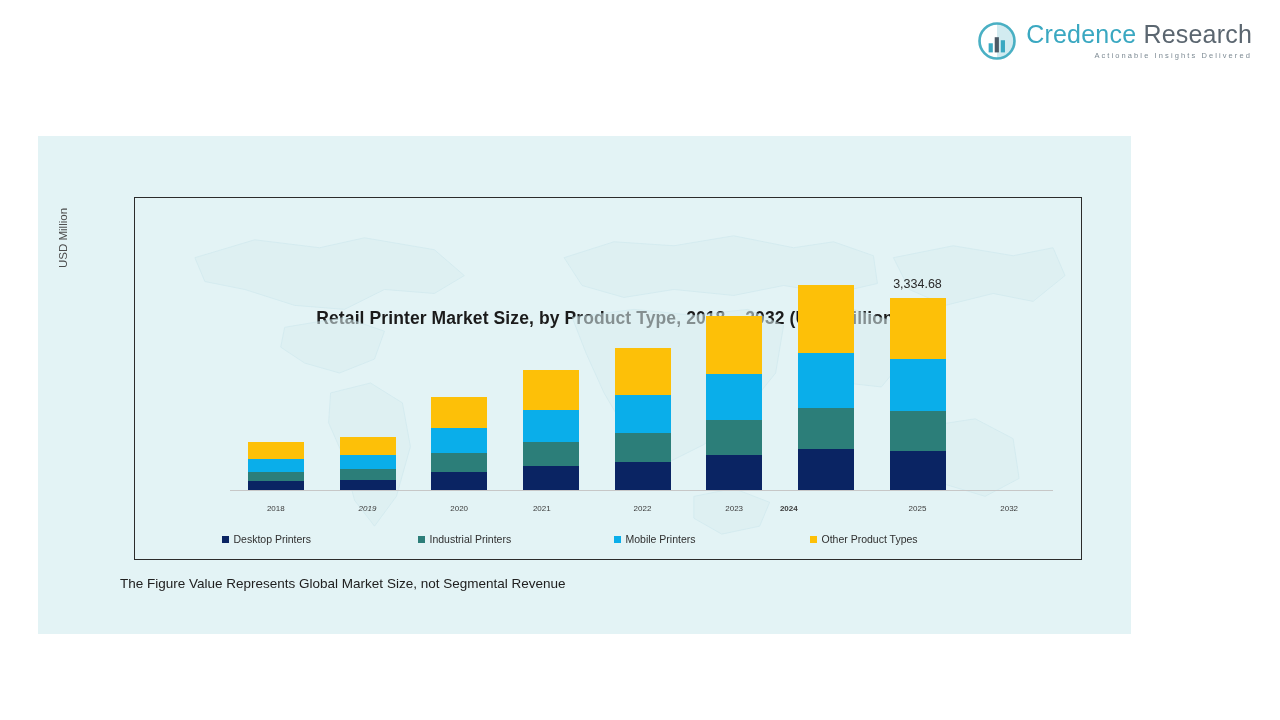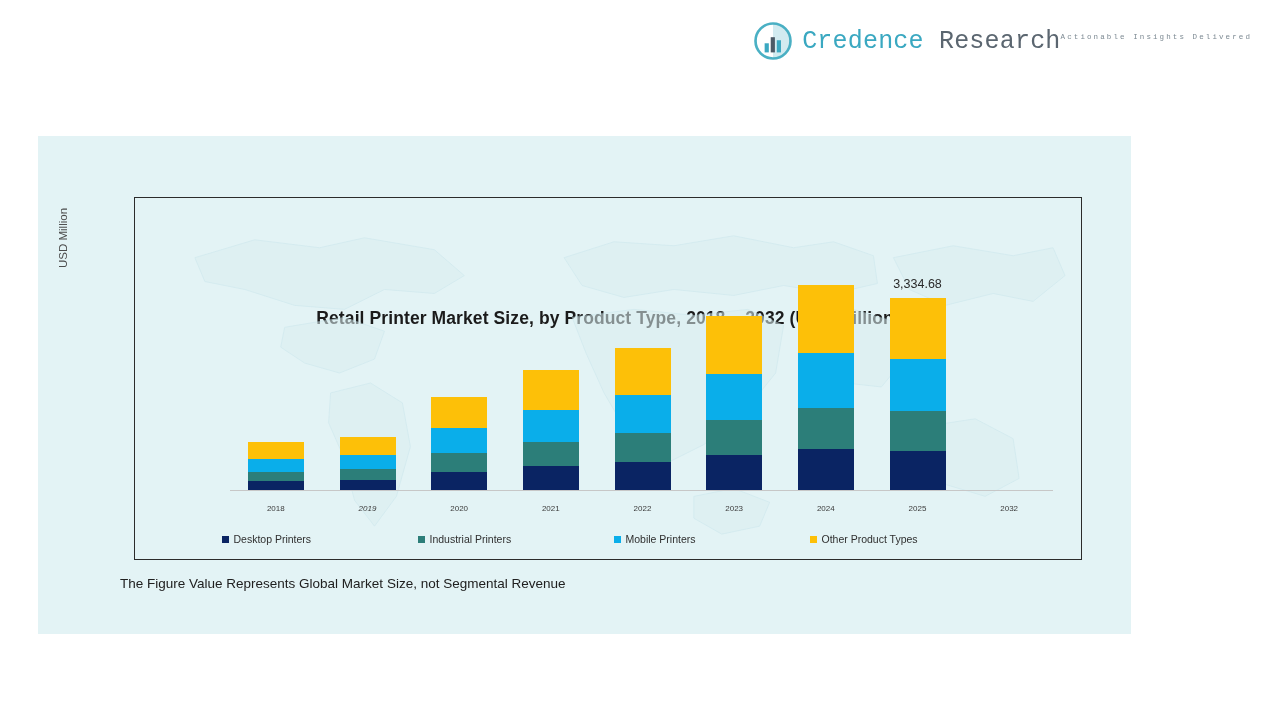--- a/index.html
+++ b/index.html
@@ -10,21 +10,21 @@
     position:relative;
     overflow:hidden;
   }
 
   
   #brand {
     position:absolute; top:22px; right:28px;
     display:flex; align-items:center; gap:10px;
   }
   #brand-mark { width:38px; height:38px; flex:0 0 38px; }
-  #brand-text { display:flex; flex-direction:row; line-height:1;font-family:Liberation Mono, monospace; }
+  #brand-text { display:flex; flex-direction:column; line-height:1; }
   #brand-name { font-size:25px; letter-spacing:.2px; white-space:nowrap; }
   #brand-name .w1 { color:#3aa8c1; }
   #brand-name .w2 { color:#5b6670; }
   #brand-tag {
     font-size:7.5px; color:#7d8a93; letter-spacing:2.1px;
     margin-top:5px; text-align:right; white-space:nowrap;
   }
 
   
   #panel {
@@ -201,22 +201,22 @@
           <span>Mobile Printers</span>
         </div>
         <div class="legend-item">
           <span class="legend-swatch" style="background: rgb(253, 192, 8);"></span>
           <span>Other Product Types</span>
         </div>
       </div>
   <div class="x-tick" style="left: 95px; width: 91.6667px;">2018</div>
       <div class="x-tick" style="left: 186.667px; width: 91.6667px; font-style: italic;">2019</div>
       <div class="x-tick" style="left: 278.333px; width: 91.6667px;">2020</div>
-      <div class="x-tick" style="left: 370px; width: 91.6667px; margin-top: 40px;">2021</div>
+      <div class="x-tick" style="left: 361px; width: 91.6667px; margin-top: 40px;">2021</div>
       <div class="x-tick" style="left: 461.667px; width: 91.6667px;">2022</div>
       <div class="x-tick" style="left: 553.333px; width: 91.6667px;">2023</div>
-      <div class="x-tick" style="left: 645px; width: 91.6667px;">2024</div>
+      <div class="x-tick" style="left: 608px; width: 91.6667px; font-weight: bold;">2024</div>
       <div class="x-tick" style="left: 736.667px; width: 91.6667px;">2025</div>
       <div class="x-tick" style="left: 828.333px; width: 91.6667px;">2032</div>
     </div>
 
   <div id="footnote">The Figure Value Represents Global Market Size, not Segmental Revenue</div>
 </div>
 
 </body></html>

